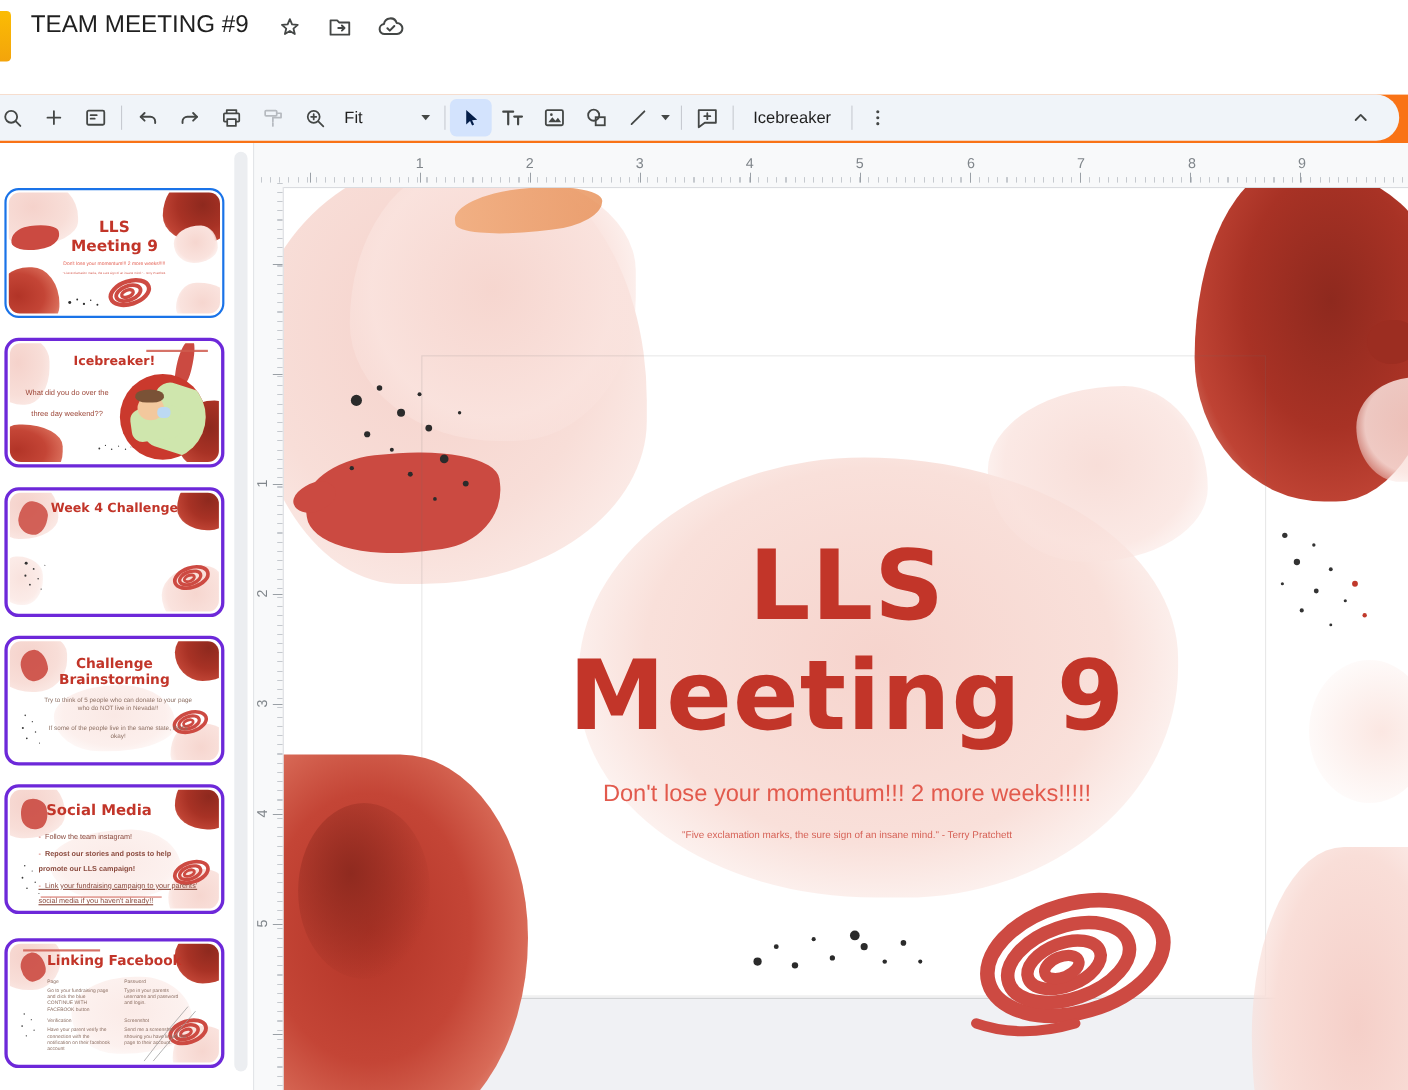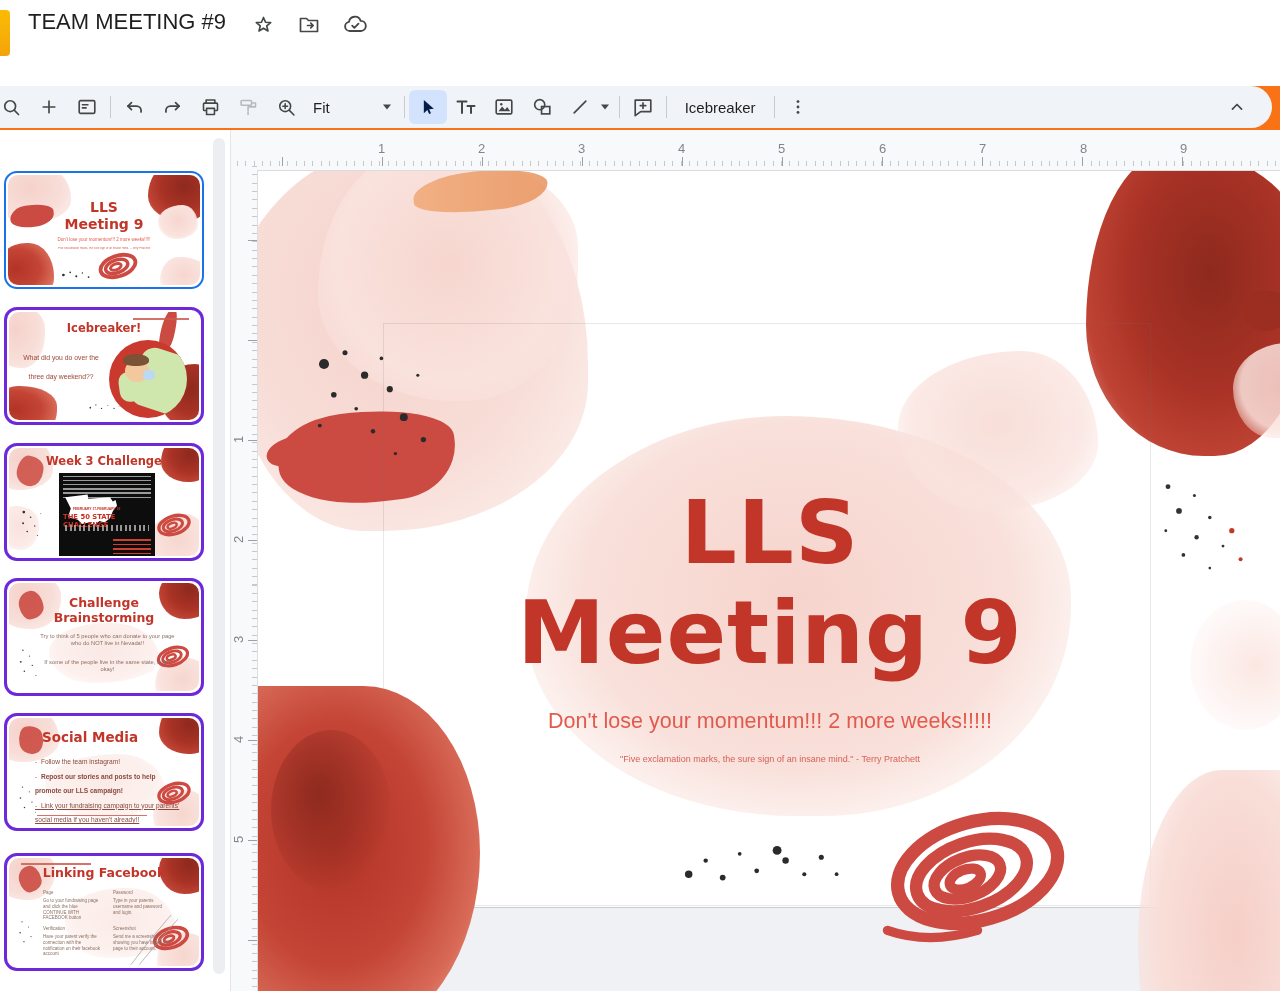--- a/index.html
+++ b/index.html
@@ -338,31 +338,21 @@
               <circle cx="70" cy="20" r="1.4"></circle>
             </g>
           </svg>
         <svg class="blob" style="right:6px;bottom:18px;width:38px;height:26px;" viewBox="0 0 100 70">
           <g fill="none" stroke="#cd4a42" stroke-linecap="round">
               <ellipse cx="50" cy="35" rx="42" ry="24" stroke-width="9" transform="rotate(-18 50 35)"></ellipse>
               <ellipse cx="47" cy="36" rx="27" ry="15" stroke-width="8" transform="rotate(-20 47 36)"></ellipse>
               <ellipse cx="45" cy="37" rx="13" ry="7" stroke-width="7" transform="rotate(-22 45 37)"></ellipse>
             </g>
           </svg>
-        <div class="th-title" style="top:6px;font-size:11.5px;">Week 3 Challenge</div>
-        <div style="position:absolute;left:50px;top:25px;width:96px;height:85px;background:#0d0d0d;">
-          <div style="position:absolute;left:4px;top:3px;right:4px;height:22px;background-image:repeating-linear-gradient(0deg,#9a9a9a 0 1.3px,transparent 1.3px 4.2px),repeating-linear-gradient(90deg,#0d0d0d 0 2px,transparent 2px 5px);"></div>
-          <svg style="position:absolute;left:2px;top:12px;width:70px;height:54px;" viewBox="0 0 100 70">
-              <path fill="#fff" d="M6 14l32-4 1 6 31-2 4 6 4-2 2 8-6 8-4 10-8 6-7-2-7 6-8-4-10 2-6-6-14-4 4-12z"></path>
-            </svg>
-          <div class="t-scale" style="left:14px;top:34px;width:220%;font-size:8px;color:#c23529;font-weight:bold;transform:scale(.42);">FEBRUARY 17-FEBRUARY 23</div>
-          <div class="t-scale" style="left:4px;top:40px;width:160%;font-size:11px;color:#cf2e20;font-family:'DejaVu Sans',sans-serif;font-weight:700;transform:scale(.62);">THE 50 STATE CHALLENGE</div>
-          <div style="position:absolute;left:6px;top:52px;right:6px;height:6px;background-image:repeating-linear-gradient(90deg,#b8b8b8 0 2px,transparent 2px 4.6px);opacity:.8;"></div>
-          <div style="position:absolute;right:4px;bottom:4px;width:38px;height:18px;background-image:repeating-linear-gradient(0deg,#d0402f 0 1.4px,transparent 1.4px 4.4px);"></div>
-        </div>
+        <div class="th-title" style="top:6px;font-size:11.5px;">Week 4 Challenge</div>
       </div>
     </div>
 
     <div class="thumb" style="top:448px;">
       <div class="thumb-inner">
         <div class="blob pink r2" style="left:-14px;top:-10px;width:66px;height:56px;"></div>
         <div class="blob smear r1" style="left:10px;top:8px;width:24px;height:28px;transform:rotate(-12deg);opacity:.9;"></div>
         <div class="blob dred r3" style="right:-16px;top:-14px;width:56px;height:50px;"></div>
         <div class="blob pink2 r1" style="left:40px;top:40px;width:110px;height:60px;opacity:.55;"></div>
         <div class="blob pink2 r2" style="right:-12px;bottom:-16px;width:56px;height:50px;"></div>

